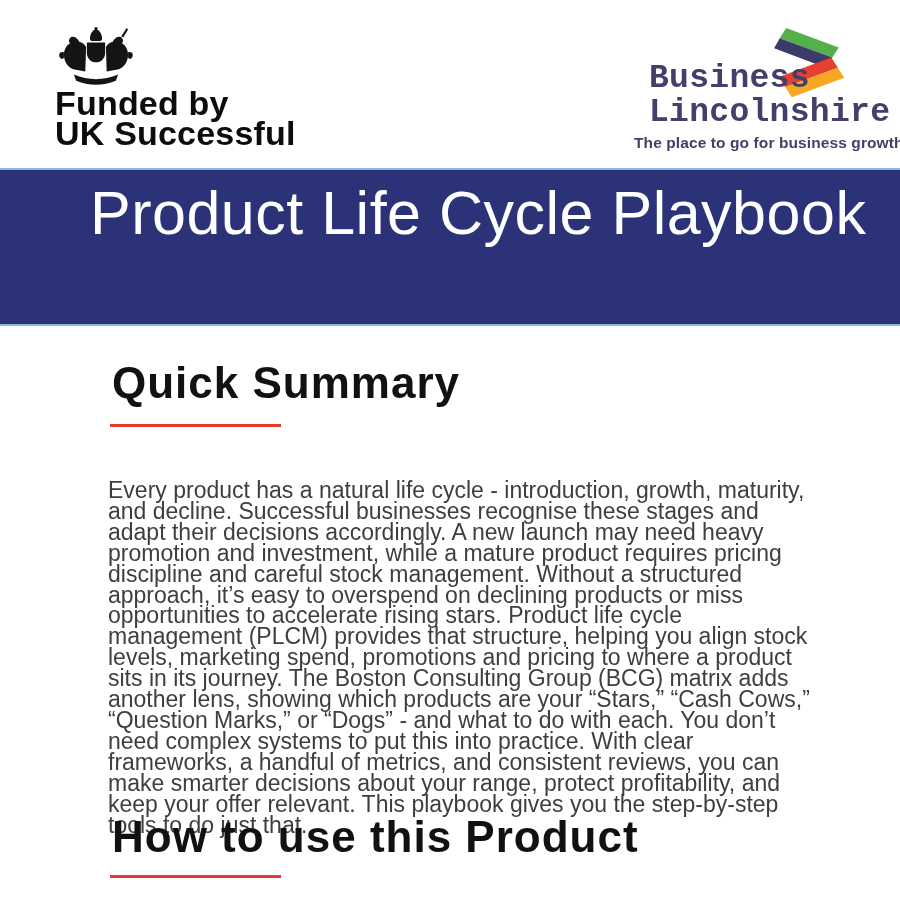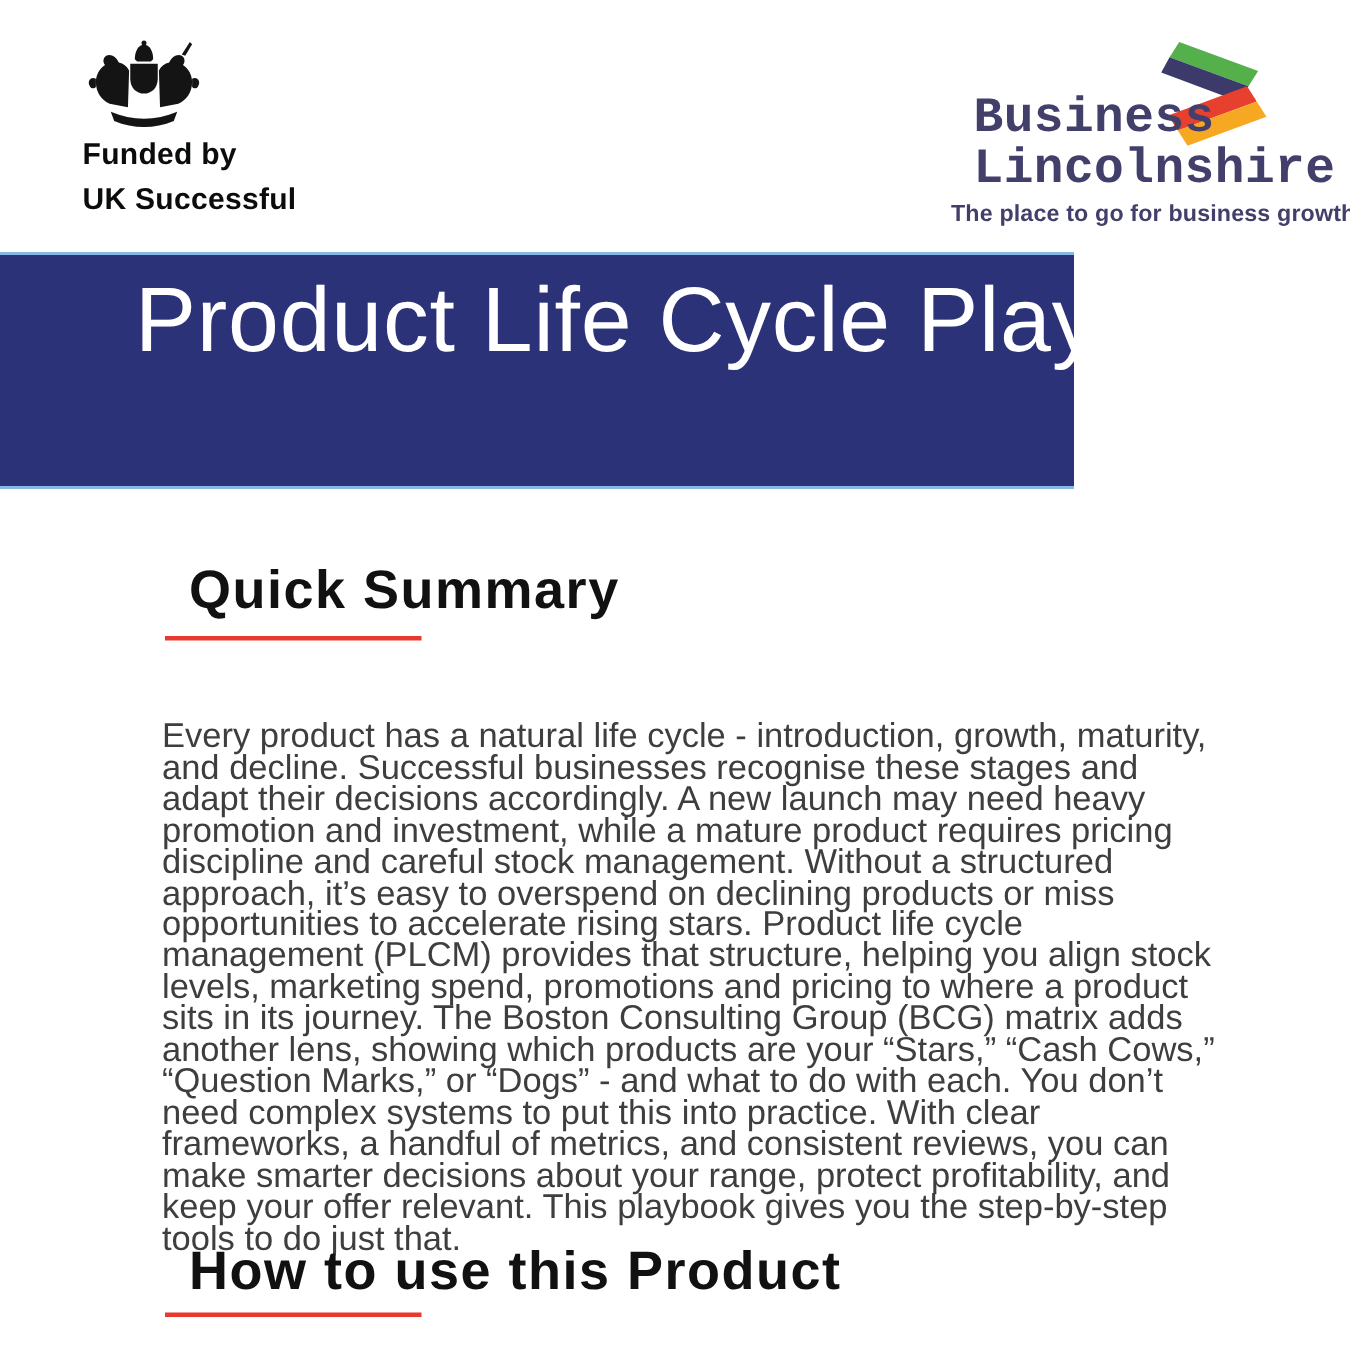--- a/index.html
+++ b/index.html
@@ -9,57 +9,57 @@
     font-family:"Liberation Sans", sans-serif;
     position:relative;
     overflow:hidden;
   }
   .page{position:absolute;inset:0;}
 
   
   .crest{position:absolute;left:54px;top:26px;width:84px;height:62px;}
   .funding-text{
     position:absolute;left:55px;top:88px;
-    font-size:20px;line-height:30px;font-weight:bold;
+    font-size:34px;line-height:30px;font-weight:bold;
     color:#0b0c0c;letter-spacing:0.2px;
   }
   .bl-logo{position:absolute;left:633px;top:26px;width:230px;height:130px;}
   .bl-arrow{position:absolute;left:138px;top:2px;width:82px;height:72px;}
   .bl-wordmark{
     position:absolute;left:16px;top:36px;
     font-family:Liberation Mono, monospace;font-weight:bold;
     font-size:33px;line-height:34px;color:#433f6b;letter-spacing:0.3px;
   }
   .bl-tagline{
     position:absolute;left:1px;top:108px;
     font-size:15.5px;font-weight:bold;color:#433f6b;letter-spacing:0.1px;
     white-space:nowrap;
   }
 
   
   .banner{
-    position:absolute;left:0;top:168px;width:716px;height:158px;
+    position:absolute;left:0;top:168px;width:900px;height:158px;
     background:#2b3277;
     border-top:2px solid #89b8e4;border-bottom:2px solid #89b8e4;
     box-sizing:border-box;
   }
   .banner-title{
     position:absolute;left:90px;top:8px;margin:0;
     font-size:61px;font-weight:400;color:#ffffff;
     letter-spacing:0.5px;white-space:nowrap;
   }
   .banner-subtitle{
     position:absolute;left:92px;top:80px;margin:0;width:745px;
     font-size:24px;line-height:27px;color:#ffffff;letter-spacing:0.8px;
   }
 
   
   .section-heading{
-    position:absolute;left:110px;margin:16px;
-    font-size:36px;font-weight:bold;color:#111111;letter-spacing:1px;
+    position:absolute;left:110px;margin:2px;
+    font-size:44px;font-weight:bold;color:#111111;letter-spacing:1px;
     white-space:nowrap;
   }
   #heading-quick-summary{top:356px;}
   #heading-how-to-use{top:810px;}
   .rule{
     position:absolute;left:110px;width:171px;height:3px;background:#e8392e;
   }
   .rule-1{top:424px;}
   .rule-2{top:875px;}
   .body-text{

